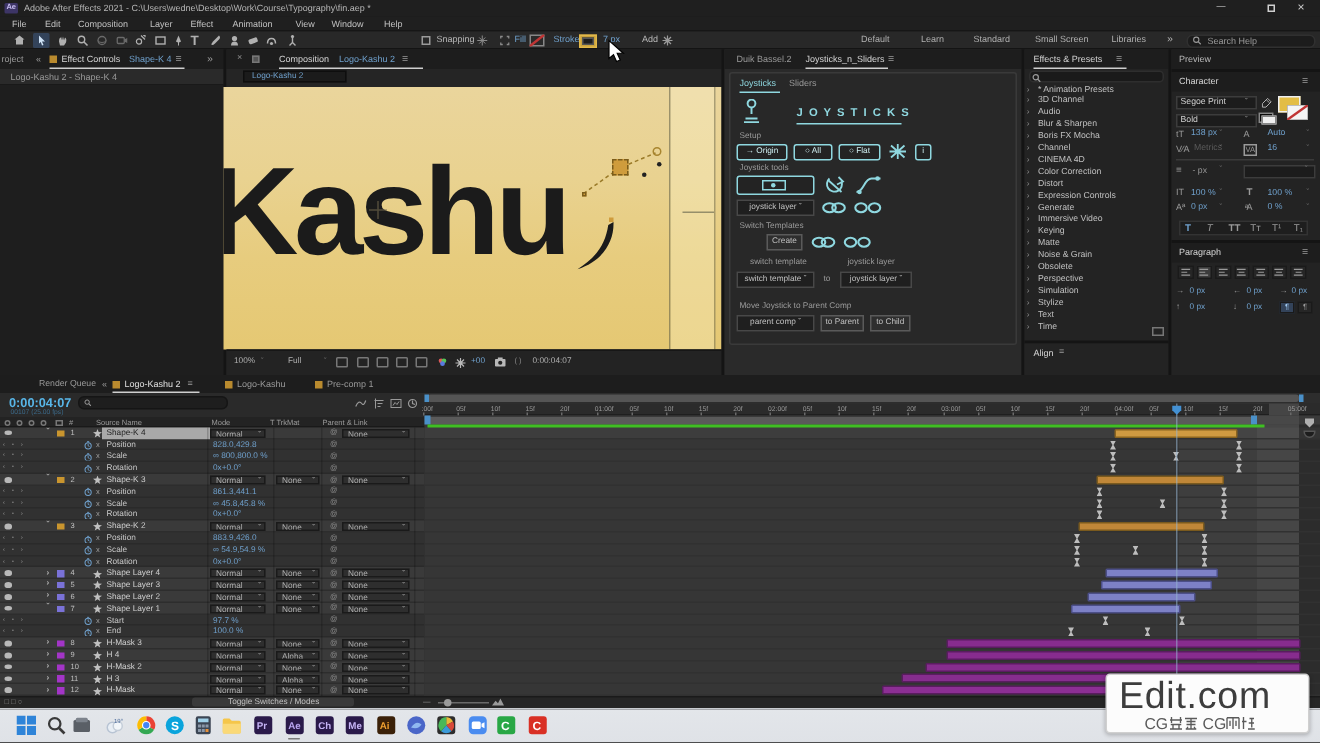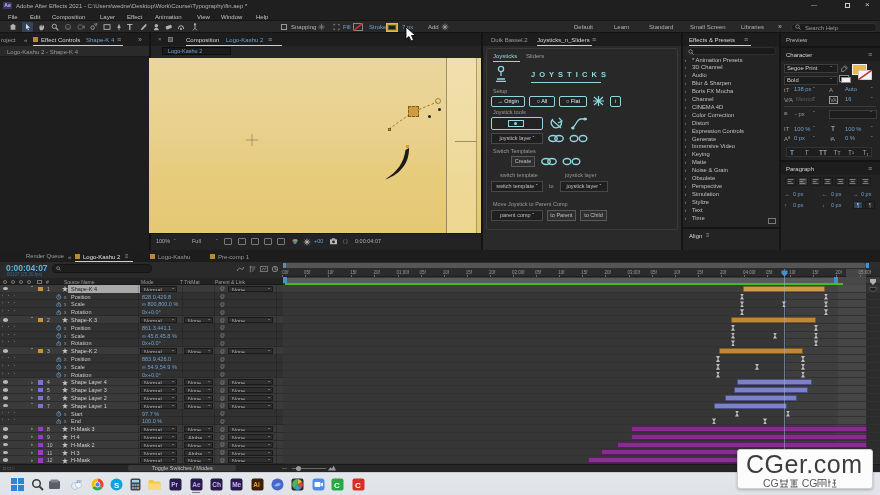--- a/index.html
+++ b/index.html
@@ -129,20 +129,21 @@
 <div style="position:absolute;left:177px;top:36px;font-size:5px;line-height:7px;color:#9a9a9a;white-space:nowrap;"></div>
 <div style="position:absolute;left:177px;top:36px;font-size:6px;line-height:8px;color:#b8b8b8;white-space:nowrap;"></div>
 <div style="position:absolute;left:186px;top:36px;font-size:6px;line-height:8px;color:#d6d6d6;white-space:nowrap;">Composition</div>
 <div style="position:absolute;left:226px;top:36px;font-size:6px;line-height:8px;color:#6fa0cc;white-space:nowrap;">Logo-Kashu 2</div>
 <div style="position:absolute;left:268px;top:35px;font-size:7px;line-height:9px;color:#9a9a9a;white-space:nowrap;">≡</div>
 <div style="position:absolute;left:186px;top:44.5px;width:96px;height:1.5px;background:#cfcfcf;"></div>
 <div style="position:absolute;left:151px;top:46px;width:330px;height:12px;background:#252525;"></div>
 <div style="position:absolute;left:162px;top:46.5px;width:69px;height:8.5px;background:#1b1b1b;border:1px solid #0e0e0e;"></div>
 <div style="position:absolute;left:168px;top:48px;font-size:5.5px;line-height:7.5px;color:#6fa0cc;white-space:nowrap;">Logo-Kashu 2</div>
 <div style="position:absolute;left:149px;top:58px;width:332px;height:175px;overflow:hidden;background:linear-gradient(180deg,#ead59c 0%,#e9d290 35%,#e7cc7e 65%,#e5c873 100%);">
+<div id="kashu" style="position:absolute;left:-10px;top:35px;font-size:83px;font-weight:bold;color:#1b1b1b;letter-spacing:-2.9px;">Kashu</div>
 <svg style="position:absolute;left:234px;top:88px" width="28" height="35" viewBox="0 0 28 35">
 <path d="M26 2 C26.5 15 19 28 2 33.5 C15 25 20.5 17 22.5 4 Z" fill="#1b1b1b"></path>
     </svg>
 <svg style="position:absolute;left:236px;top:37px" width="60" height="40" viewBox="0 0 60 40">
       <path d="M4 34 L28 17 L52 7" stroke="#9a7a28" stroke-width="1" stroke-dasharray="2.5 2" fill="none"></path>
     </svg>
 <div style="position:absolute;left:259px;top:48px;width:11px;height:11px;background:#cf9c3c;border:1px dashed #7a5c1a;"></div>
 <div style="position:absolute;left:286px;top:40px;width:6px;height:6px;border:1.3px solid #a8852f;border-radius:50%;"></div>
 <div style="position:absolute;left:279px;top:57px;width:3px;height:3px;background:#222;border-radius:50%;"></div>
 <div style="position:absolute;left:289px;top:50px;width:3px;height:3px;background:#222;border-radius:50%;"></div>
@@ -993,21 +994,21 @@
     </svg></div>
 <div style="position:absolute;left:330.5px;top:476.5px;width:13px;height:13px;"><svg width="13" height="13">
       <rect x="0.5" y="0.5" width="12" height="12" rx="2" fill="#28a745"></rect>
       <text x="3" y="9.8" font-size="8" font-weight="bold" fill="#fff">C</text>
     </svg></div>
 <div style="position:absolute;left:351.5px;top:476.5px;width:13px;height:13px;"><svg width="13" height="13">
       <rect x="0.5" y="0.5" width="12" height="12" rx="2" fill="#d93025"></rect>
       <text x="3" y="9.8" font-size="8" font-weight="bold" fill="#fff">C</text>
     </svg></div>
 <div style="position:absolute;left:737px;top:449px;width:136px;height:40px;background:#fcfcfc;border:1px solid #d0d0d0;border-radius:3px;box-shadow:0 1px 3px rgba(0,0,0,0.25);"></div>
-<div style="position:absolute;left:746px;top:451px;font-size:25px;line-height:27px;color:#3d3d3d;white-space:nowrap;font-weight:normal;letter-spacing:0.5px;">CGer.com</div>
+<div style="position:absolute;left:746px;top:451px;font-size:25px;line-height:27px;color:#3d3d3d;white-space:nowrap;font-weight:normal;letter-spacing:0.5px;">Edit.com</div>
 <div style="position:absolute;left:763px;top:477px;font-size:10.5px;color:#5a5a5a;white-space:nowrap;">CG<svg width="10" height="10" viewBox="0 0 10 10" style="vertical-align:-1px">
       <path d="M1 3 H9 M2 1 L2 5 M8 1 L8 5 M1.5 6 H8.5 M3 6 L3 9 M7 6 L7 9 M1 9 H9" stroke="#5a5a5a" stroke-width="0.9" fill="none"></path>
     </svg><svg width="10" height="10" viewBox="0 0 10 10" style="vertical-align:-1px">
       <path d="M1 2 H9 M5 2 L5 9 M2 4 H8 M2 6 H8 M1.5 9 H8.5 M3 7.5 L2 9 M7 7.5 L8 9" stroke="#5a5a5a" stroke-width="0.9" fill="none"></path>
     </svg> CG<svg width="10" height="10" viewBox="0 0 10 10" style="vertical-align:-1px">
       <path d="M1 1.5 H9 M1 1.5 L1 9 M9 1.5 L9 9 M3 3.5 L3 7 M7 3.5 L7 7 M5 1.5 L5 9" stroke="#5a5a5a" stroke-width="0.9" fill="none"></path>
     </svg><svg width="10" height="10" viewBox="0 0 10 10" style="vertical-align:-1px">
       <path d="M2 1 L2 9 M1 4 H4 M6 2 H9 M7.5 2 L7.5 8 M5.5 5 H9 M5 9 H9.5" stroke="#5a5a5a" stroke-width="0.9" fill="none"></path>
     </svg></div>
 <svg style="position:absolute;left:405px;top:26px" width="12" height="17">

